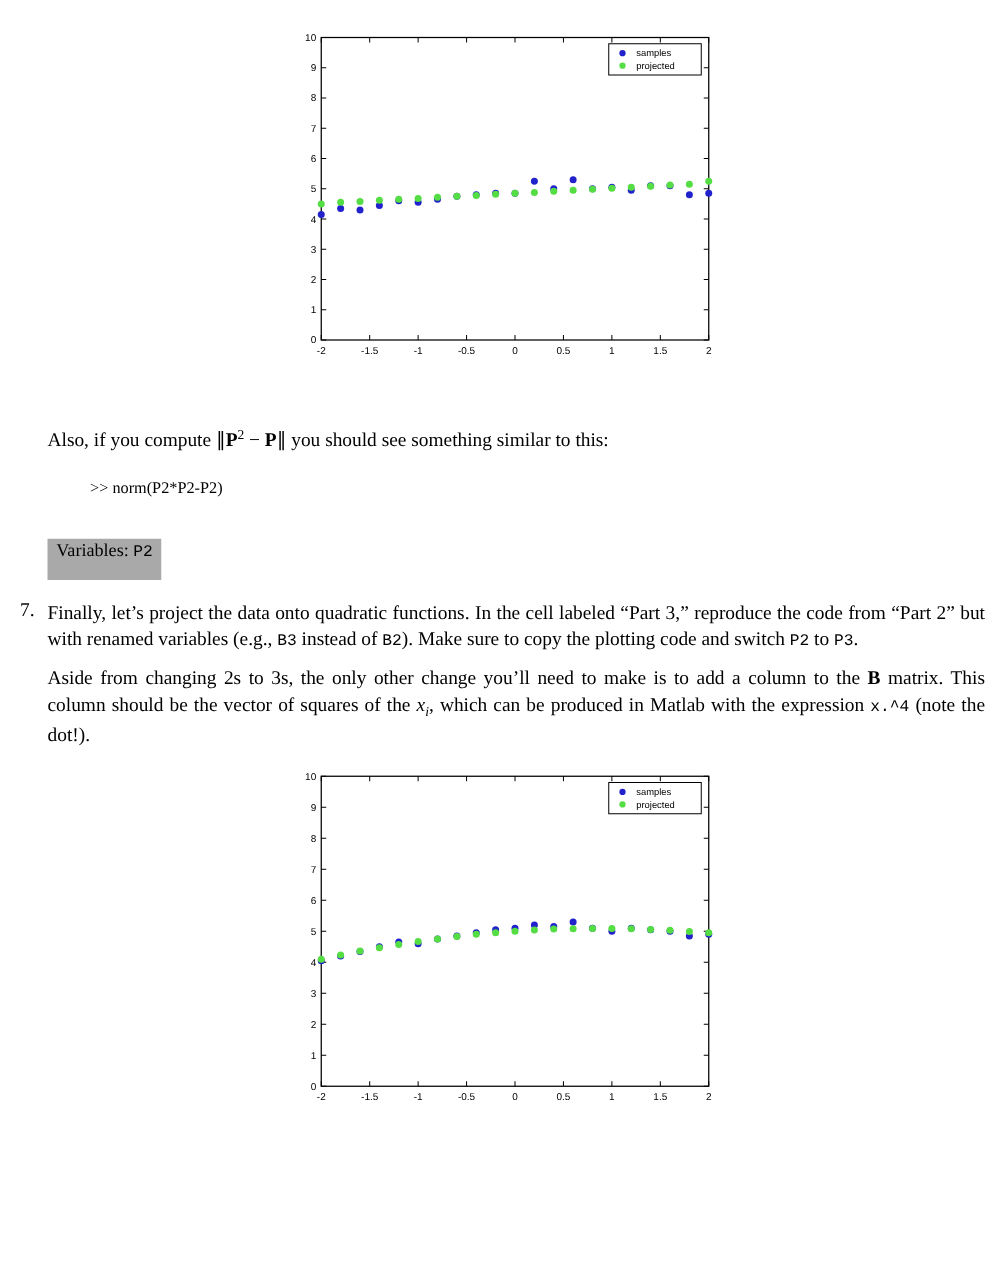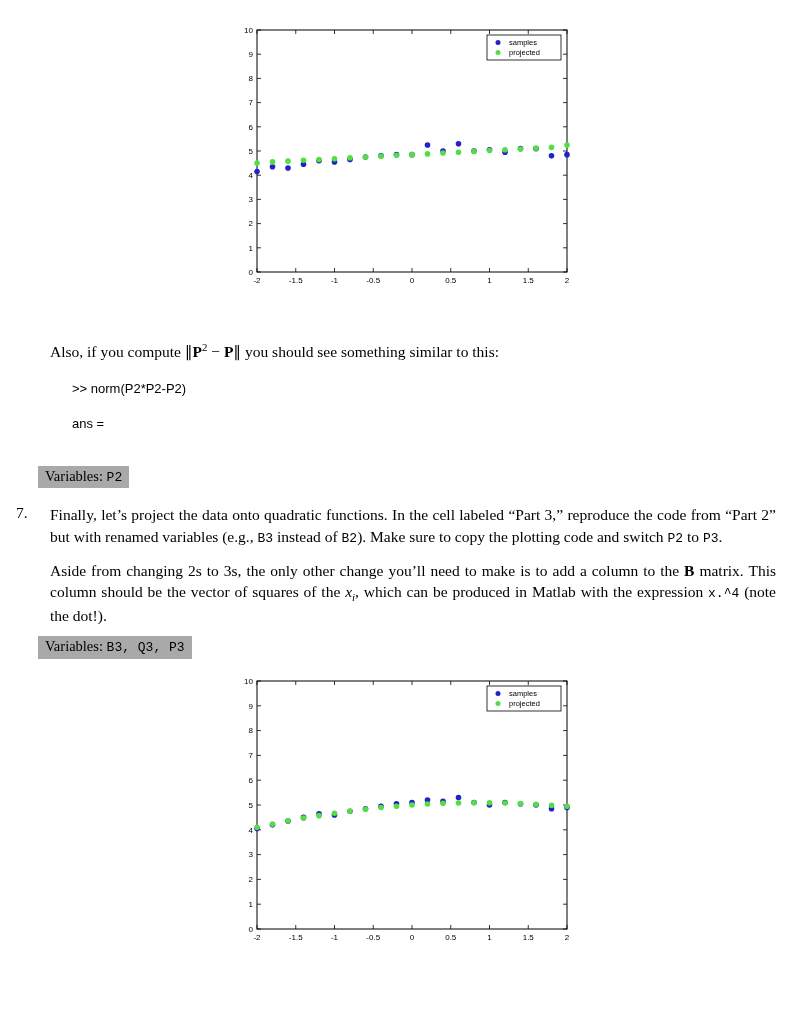--- a/index.html
+++ b/index.html
@@ -7,36 +7,36 @@
     width:806px;height:1030px;
     font-family:"Liberation Serif", serif;
     font-size:15.5px;color:#000;
     position:relative;overflow:hidden;
   }
   .content{padding:0 18px 0 38px;}
   .figure-wrap{text-align:center;margin:0;}
   .figure-wrap svg{display:inline-block;}
   #figure-top{margin-top:22px;}
   #figure-bottom{margin-top:14px;}
-  .bodytext{text-align:justify;line-height:1.38;margin:12px;}
+  .bodytext{text-align:justify;line-height:1.38;margin:0;}
   #norm-paragraph{margin-top:46px;}
   .codeblock{
-    font-family:Liberation Sans, sans-serif;
+    font-family:Liberation Serif, serif;
     font-size:13px;margin:18px 0 0 34px;line-height:1.2;
   }
   .codeblock .code-line{margin:0 0 20px 0;white-space:pre;}
   .codeblock .code-result{margin-left:24px;}
   code,.mono{
     font-family:"Liberation Mono","DejaVu Sans Mono",monospace;
     font-size:13px;
   }
   .varbox{
     display:inline-block;
     background:#a9a9a9;
-    padding:2px 7px 3px 7px;
+    padding:2px 7px 13px 7px;
     font-size:14.5px;
     line-height:1.2;
   }
   #varbox1{margin:14px 0 0 0;}
   .item{position:relative;margin-top:16px;}
   .item-number{position:absolute;left:-22px;top:0;}
   .item .bodytext{margin-bottom:10px;}
   #varbox2-row{margin:4px 0 8px 0;}
   sup{font-size:0.7em;}
   sub{font-size:0.7em;}
@@ -156,32 +156,28 @@
       <text x="276" y="33" font-size="7.5" font-family="&quot;Liberation Sans&quot;, sans-serif" fill="#000">projected</text>
     </svg>
 </div>
 
 <div class="content">
 
   <p class="bodytext" id="norm-paragraph">Also, if you compute ∥<b>P</b><sup>2</sup> − <b>P</b>∥ you should see something similar to this:</p>
 
   <div class="codeblock">
     <div class="code-line">&gt;&gt; norm(P2*P2-P2)</div>
-    <div class="code-line">ans =</div>
   </div>
 
   <div id="varbox1" class="varbox">Variables: <code>P2</code></div>
 
   <div class="item">
     <span class="item-number">7.</span>
     <p class="bodytext">Finally, let’s project the data onto quadratic functions. In the cell labeled “Part 3,” reproduce the code from “Part 2” but with renamed variables (e.g., <code>B3</code> instead of <code>B2</code>). Make sure to copy the plotting code and switch <code>P2</code> to <code>P3</code>.</p>
     <p class="bodytext">Aside from changing 2s to 3s, the only other change you’ll need to make is to add a column to the <b>B</b> matrix. This column should be the vector of squares of the <i>x<sub>i</sub></i>, which can be produced in Matlab with the expression <code>x.^4</code> (note the dot!).</p>
-    <div id="varbox2-row">
-      <span class="varbox">Variables: <code>B3, Q3, P3</code></span>
-    </div>
   </div>
 
 </div>
 
 <div class="figure-wrap" id="figure-bottom">
   <svg width="340" height="274">
       <rect x="24" y="8" width="310" height="248" fill="#ffffff" stroke="#000" stroke-width="1"></rect>
       <line x1="24" y1="256" x2="24" y2="252" stroke="#000" stroke-width="0.8"></line>
       <line x1="24" y1="8" x2="24" y2="12" stroke="#000" stroke-width="0.8"></line>
       <text x="24" y="267" text-anchor="middle" font-size="8" font-family="&quot;Liberation Sans&quot;, sans-serif" fill="#000">-2</text>

